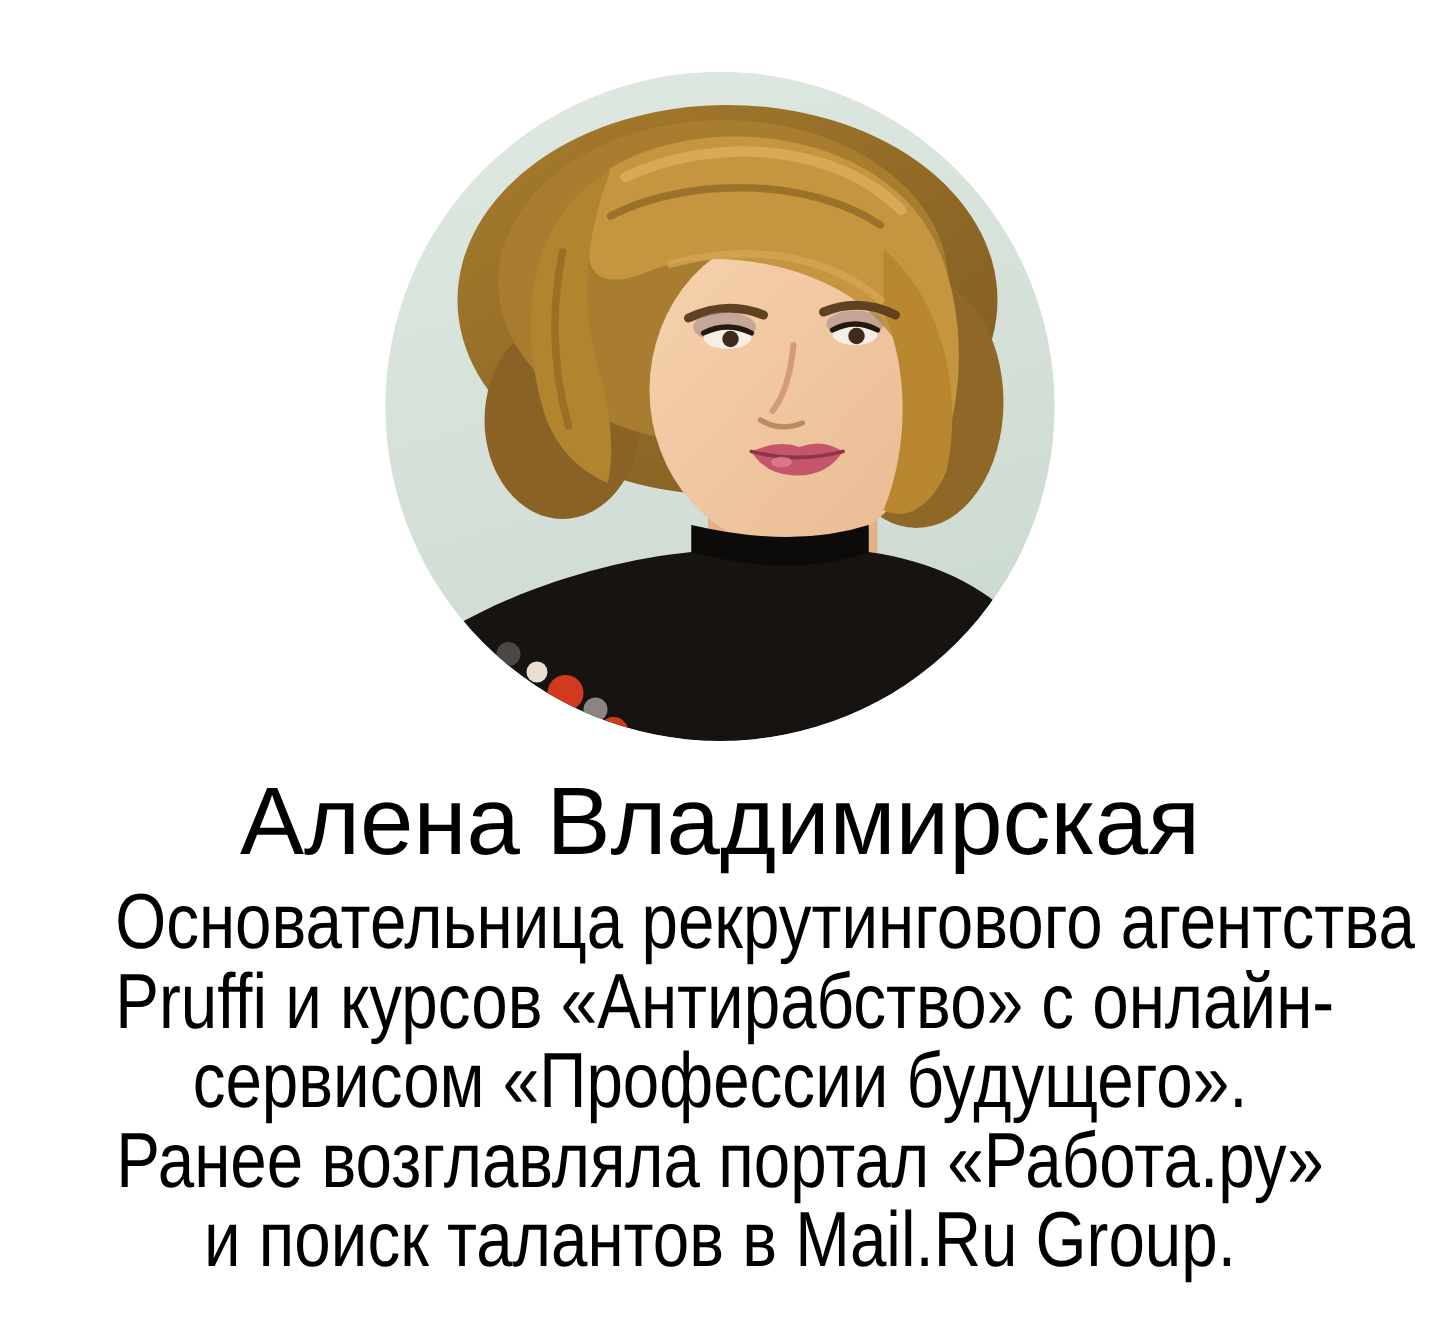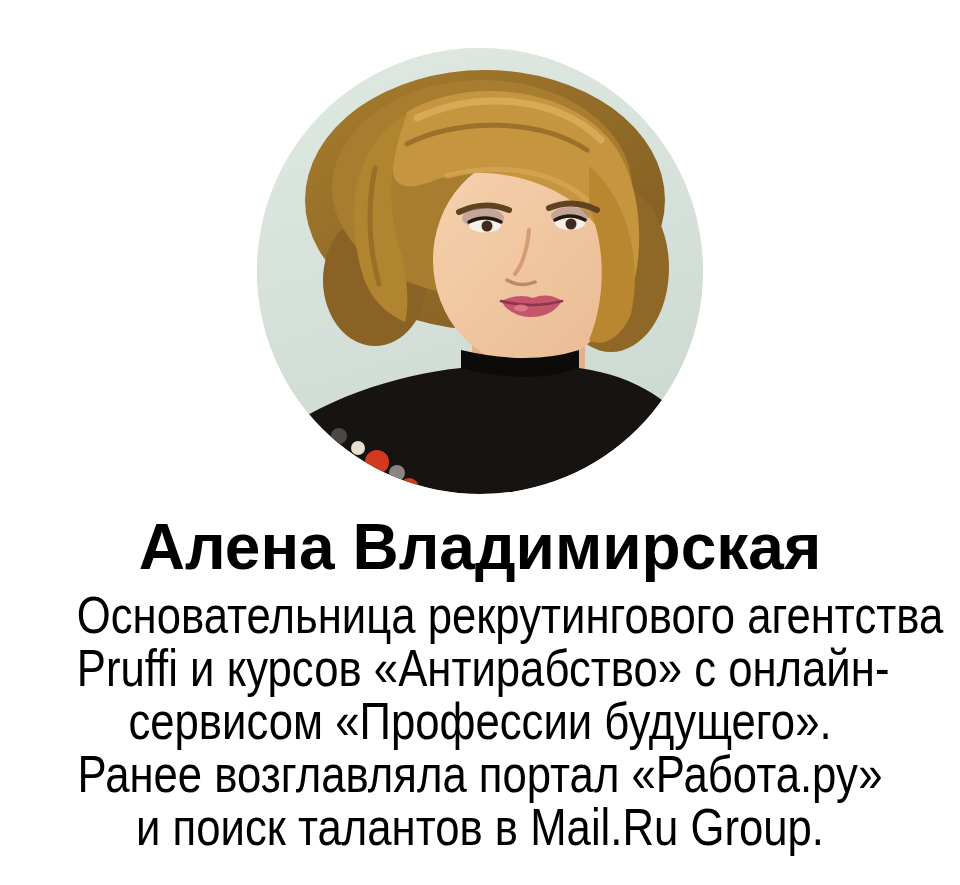--- a/index.html
+++ b/index.html
@@ -13,21 +13,21 @@
   .avatar {
     position: absolute; left: 257px; top: 48px;
     width: 446px; height: 446px;
     border-radius: 50%; overflow: hidden;
     background: var(--avatar-background, #d7e2db);
   }
   .avatar svg { display: block; }
   .name {
     position: absolute; left: 0; top: 515px; width: 960px; margin: 0;
     text-align: center;
-    font-size: 64px; line-height: 64px; font-weight: 700;
+    font-size: 64px; line-height: 64px; font-weight: 400;
     color: var(--text, #000000);
     white-space: nowrap;
   }
   .bio {
     position: absolute; left: 0; top: 589px; width: 960px;
     text-align: center;
     font-size: 52px; line-height: 53px; font-weight: 400;
     color: var(--text, #000000);
     transform: scaleX(0.84);
     transform-origin: 50% 0;

